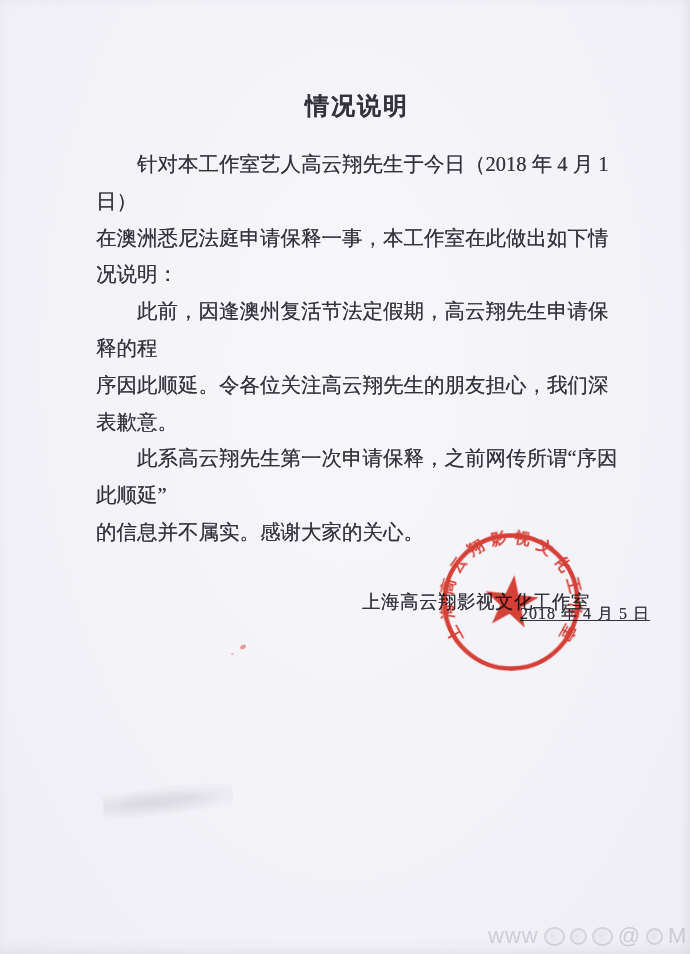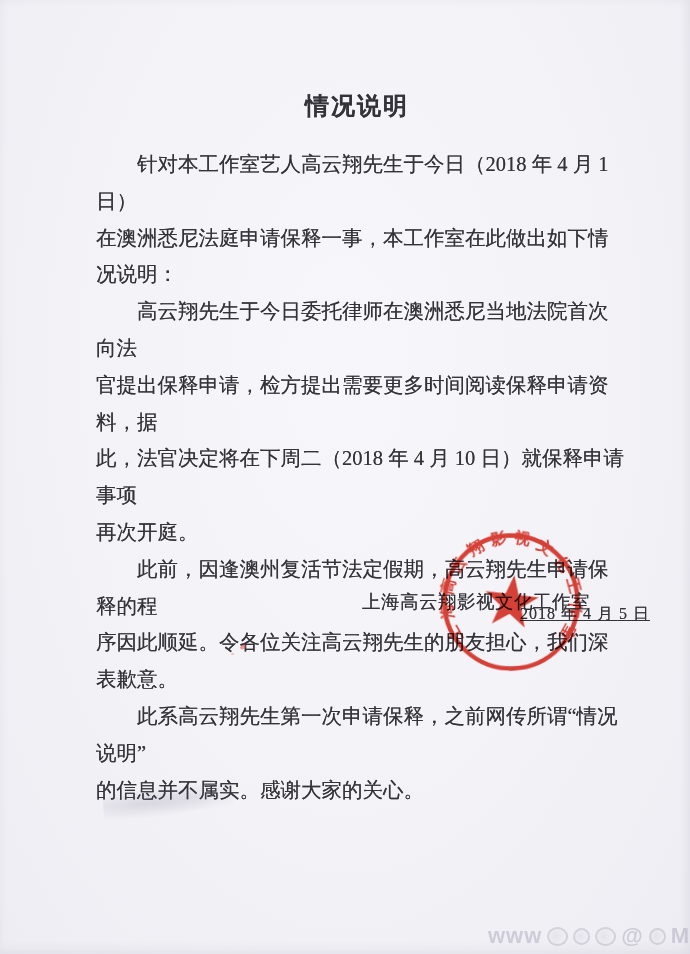--- a/index.html
+++ b/index.html
@@ -65,46 +65,42 @@
   }
   .wm-line1 {
     font-size:36px; line-height:34px; letter-spacing:1px;
     color:rgba(158,158,178,0.50); font-weight:400;
   }
   .wm-line2 {
     position:absolute; left:488px; top:924px; height:24px;
     display:flex; align-items:center; gap:5px;
     color:rgba(148,148,168,0.38);
     font-family:"Liberation Sans","DejaVu Sans",sans-serif;
-    font-size:22px; font-weight:bold; letter-spacing:1px;
+    font-size:22px; font-weight:normal; letter-spacing:1px;
   }
   .wm-blob {
     width:17px; height:15px; border-radius:50%;
     border:2px solid rgba(148,148,168,0.30);
     background:radial-gradient(circle at 40% 45%, rgba(148,148,168,0.12), transparent 70%);
   }
   .wm-blob.sm { width:13px; height:13px; }
 </style>
 </head>
 <body>
 
 <div class="page">
 
   <h1 class="doc-title">情况说明</h1>
 
   <div class="doc-body">
       <p class="para">针对本工作室艺人高云翔先生于今日（2018 年 4 月 1 日）
 在澳洲悉尼法庭申请保释一事，本工作室在此做出如下情况说明：</p>
-      <p class="para">高云翔先生于今日委托律师在澳洲悉尼当地法院首次向法
-官提出保释申请，检方提出需要更多时间阅读保释申请资料，据
-此，法官决定将在下周二（2018 年 4 月 10 日）就保释申请事项
-再次开庭。</p>
       <p class="para">此前，因逢澳州复活节法定假期，高云翔先生申请保释的程
 序因此顺延。令各位关注高云翔先生的朋友担心，我们深表歉意。</p>
-      <p class="para">此系高云翔先生第一次申请保释，之前网传所谓“情况说明”
+      <p class="para">此系高云翔先生第一次申请保释，之前网传所谓“序因此顺延”
 的信息并不属实。感谢大家的关心。</p>
     </div>
 
   <div class="signature-line">上海高云翔影视文化工作室</div>
   <div class="date-line">2018 年 4 月 5 日</div>
 
   <div class="seal">
     <svg width="150" height="150" viewBox="0 0 150 150">
       <circle cx="75" cy="75" r="66.5" fill="none" stroke-width="4.5" stroke="#dd3327"></circle>
       <defs>

